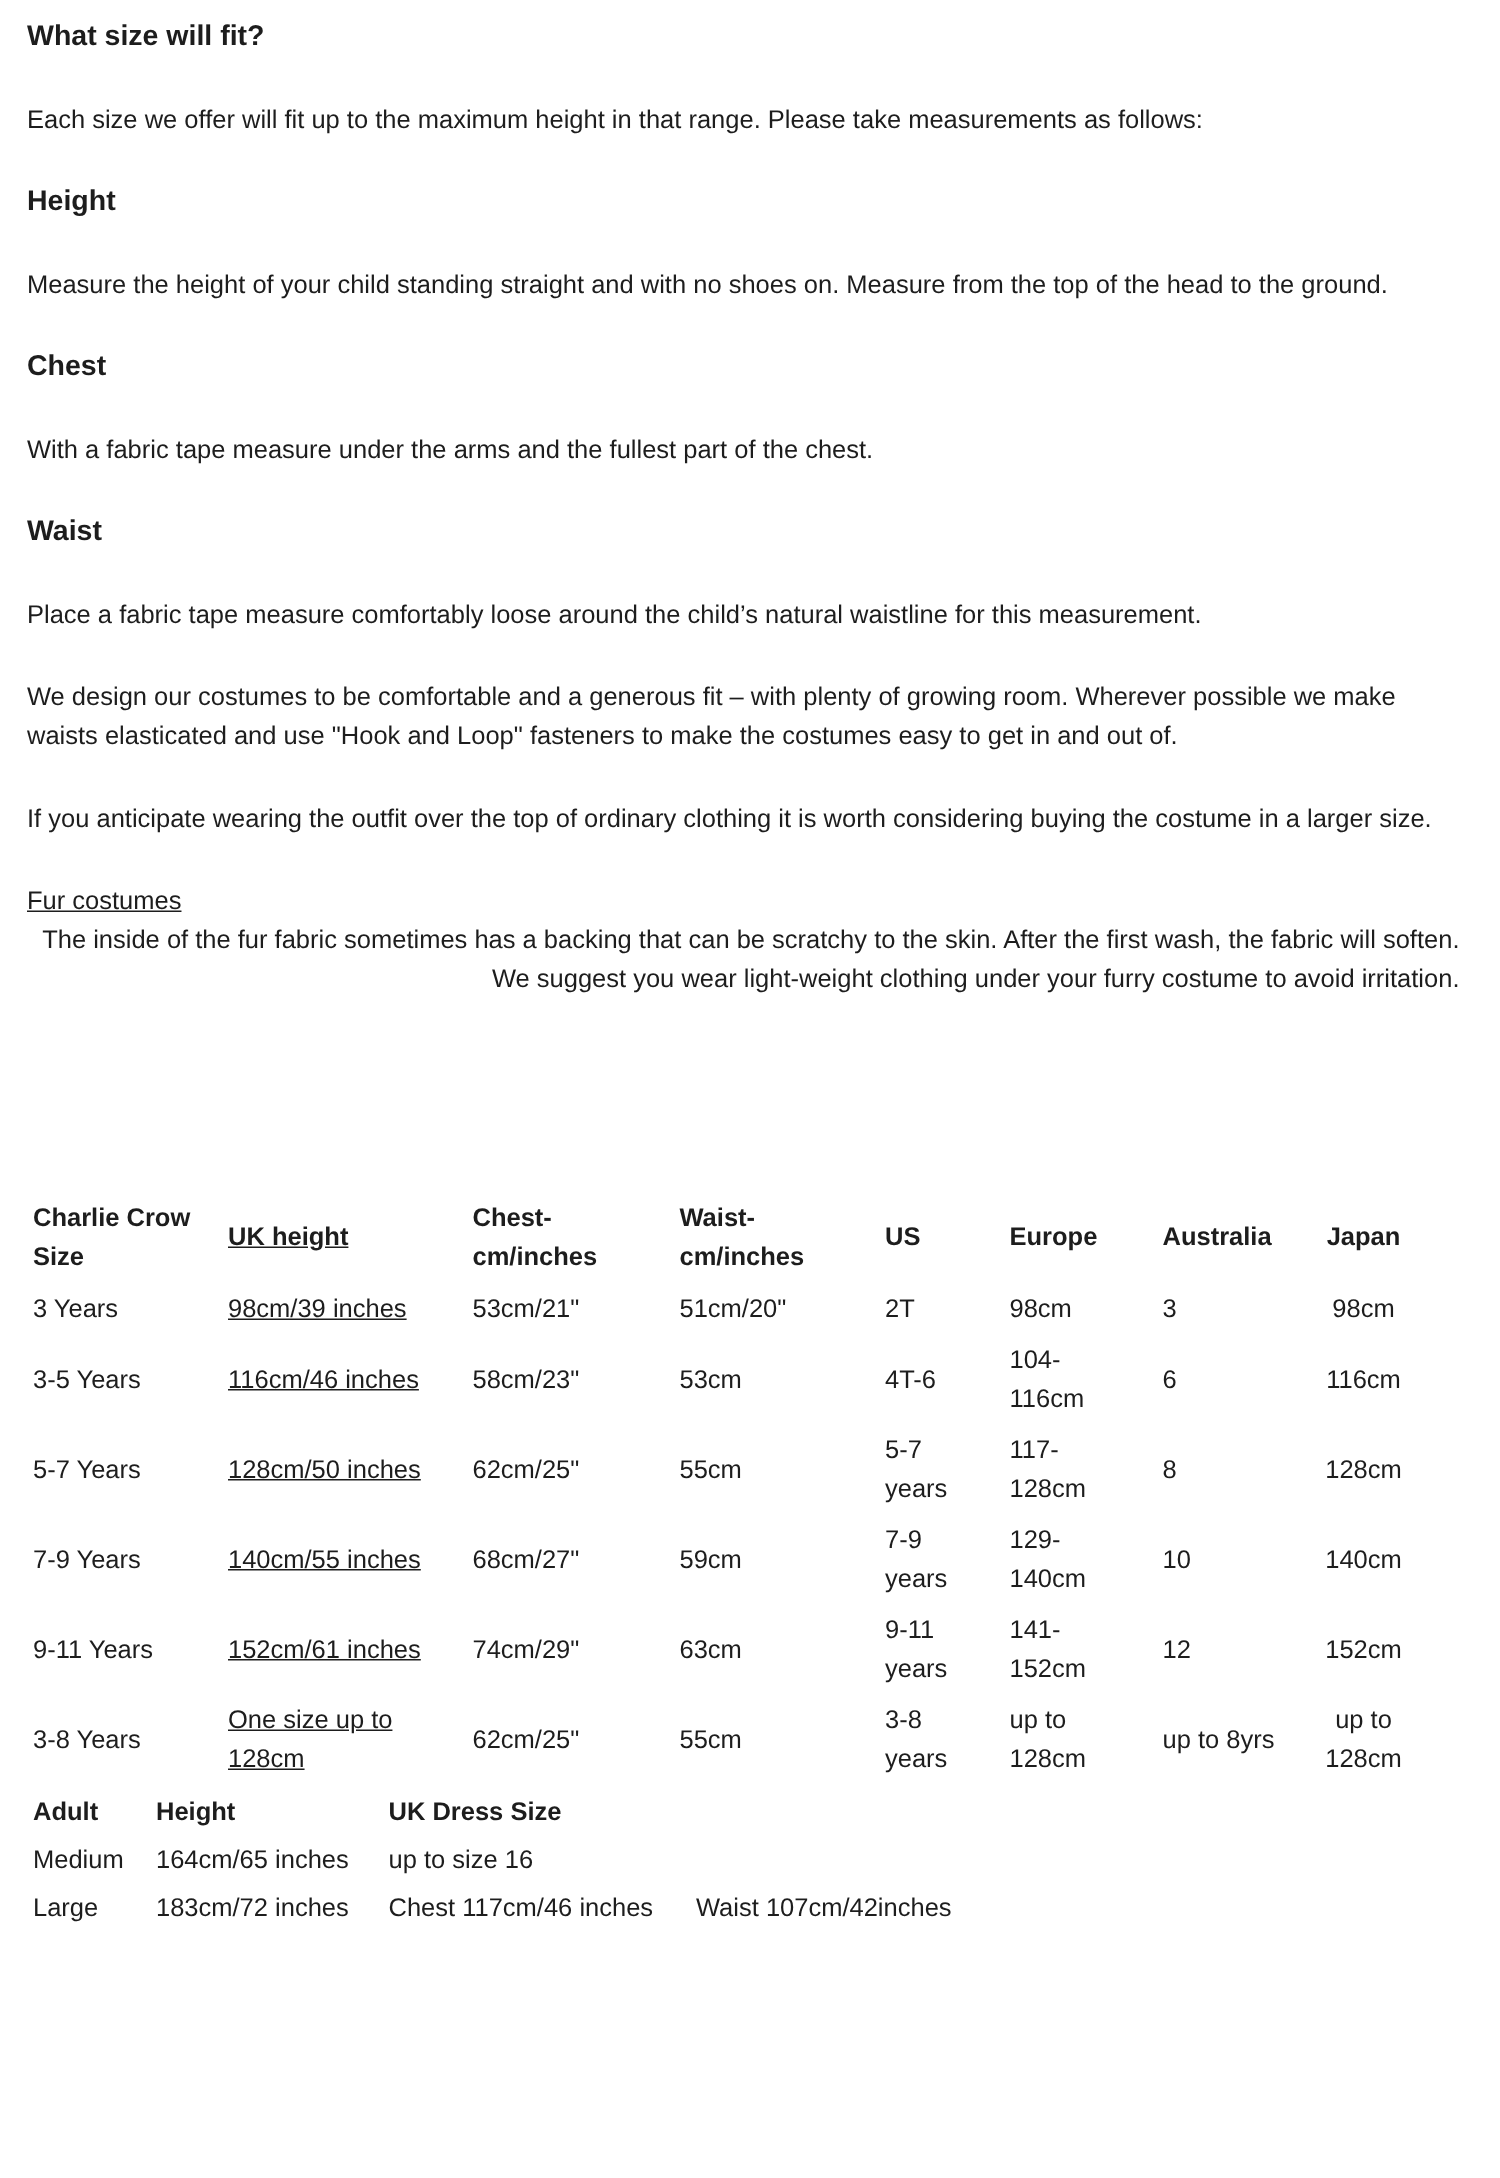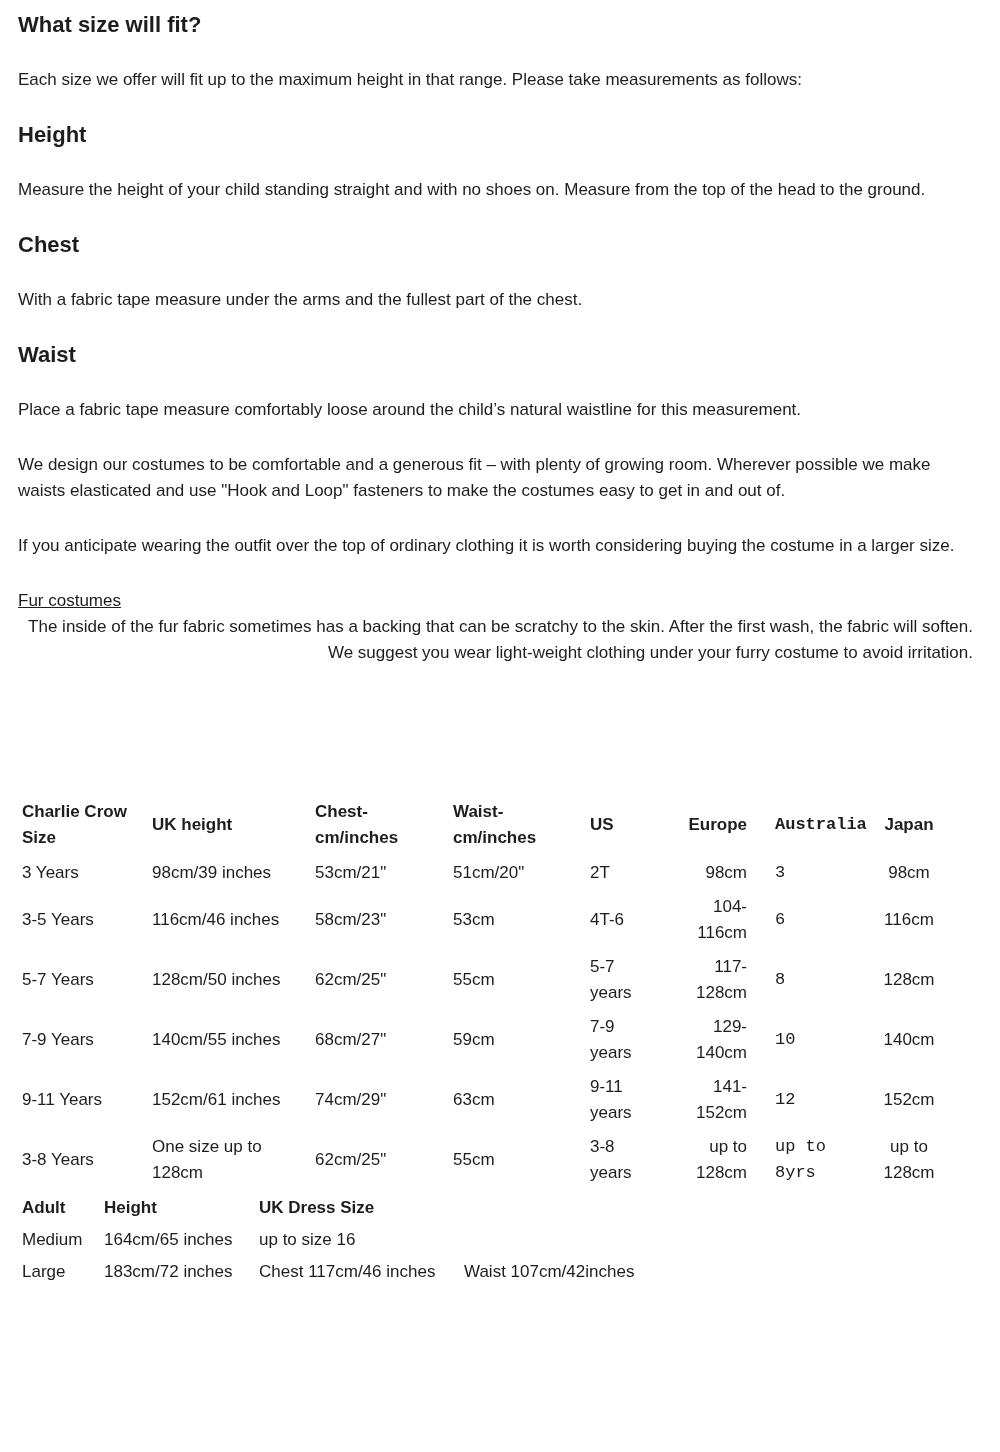--- a/index.html
+++ b/index.html
@@ -4,41 +4,41 @@
 <style>
   * { box-sizing: border-box; }
   html, body { margin: 0; padding: 0; background: #ffffff; }
   body {
     width: 1000px; min-height: 1452px;
     font-family: "Liberation Sans", sans-serif;
     color: #1d1d1d;
   }
   .doc { width: 1000px; min-height: 1452px; padding: 12px 27px 10px 18px; background: #ffffff; }
 
-  .h1, .h2 { font-size: 22px; line-height: 26px; font-weight: bold; margin: 0 0 29px 0; }
+  .h1, .h2 { font-size: 19px; line-height: 26px; font-weight: bold; margin: 0 0 29px 0; }
   .para { font-size: 17px; line-height: 26px; margin: 0 0 29px 0; }
   .fur-title { font-size: 17px; line-height: 26px; margin: 0; text-decoration: underline; }
   .fur-body { font-size: 17px; line-height: 26px; margin: 0; text-align: right; }
 
   table.size-chart {
     border-collapse: collapse; table-layout: fixed;
     width: 980px; margin: 128px 0 0 0;
   }
   .size-chart th, .size-chart td {
     font-size: 17px; line-height: 26px; text-align: left; vertical-align: middle;
     padding: 4px 0 4px 4px; overflow: hidden;
   }
   .size-chart th { font-weight: bold; padding-top: 5px; padding-bottom: 5px; }
   .size-chart th:nth-child(1), .size-chart td:nth-child(1) { padding-right: 16px; }
-  .size-chart th:nth-child(2), .size-chart td:nth-child(2) { padding-right: 16px; }
+  .size-chart th:nth-child(2), .size-chart td:nth-child(2) { padding-right: 16px; text-decoration: underline; }
   .size-chart th:nth-child(3), .size-chart td:nth-child(3) { padding-right: 32px; }
   .size-chart th:nth-child(4), .size-chart td:nth-child(4) { padding-right: 32px; }
   .size-chart th:nth-child(5), .size-chart td:nth-child(5) { padding-right: 18px; }
-  .size-chart th:nth-child(6), .size-chart td:nth-child(6) { padding-right: 24px; text-align: right; }
-  .size-chart th:nth-child(7), .size-chart td:nth-child(7) { padding-right: 15px; font-family: Liberation Mono, monospace; }
+  .size-chart th:nth-child(6), .size-chart td:nth-child(6) { padding-right: 24px; }
+  .size-chart th:nth-child(7), .size-chart td:nth-child(7) { padding-right: 15px; }
   .size-chart th:nth-child(8), .size-chart td:nth-child(8) { padding-right: 52px; text-align: center; }
 
   table.adult-chart {
     border-collapse: collapse; table-layout: fixed;
     width: 772px; margin: 2px 0 0 0;
   }
   .adult-chart th, .adult-chart td {
     font-size: 17px; line-height: 26px; text-align: left; vertical-align: top;
     padding: 3px 0 3px 4px;
   }

